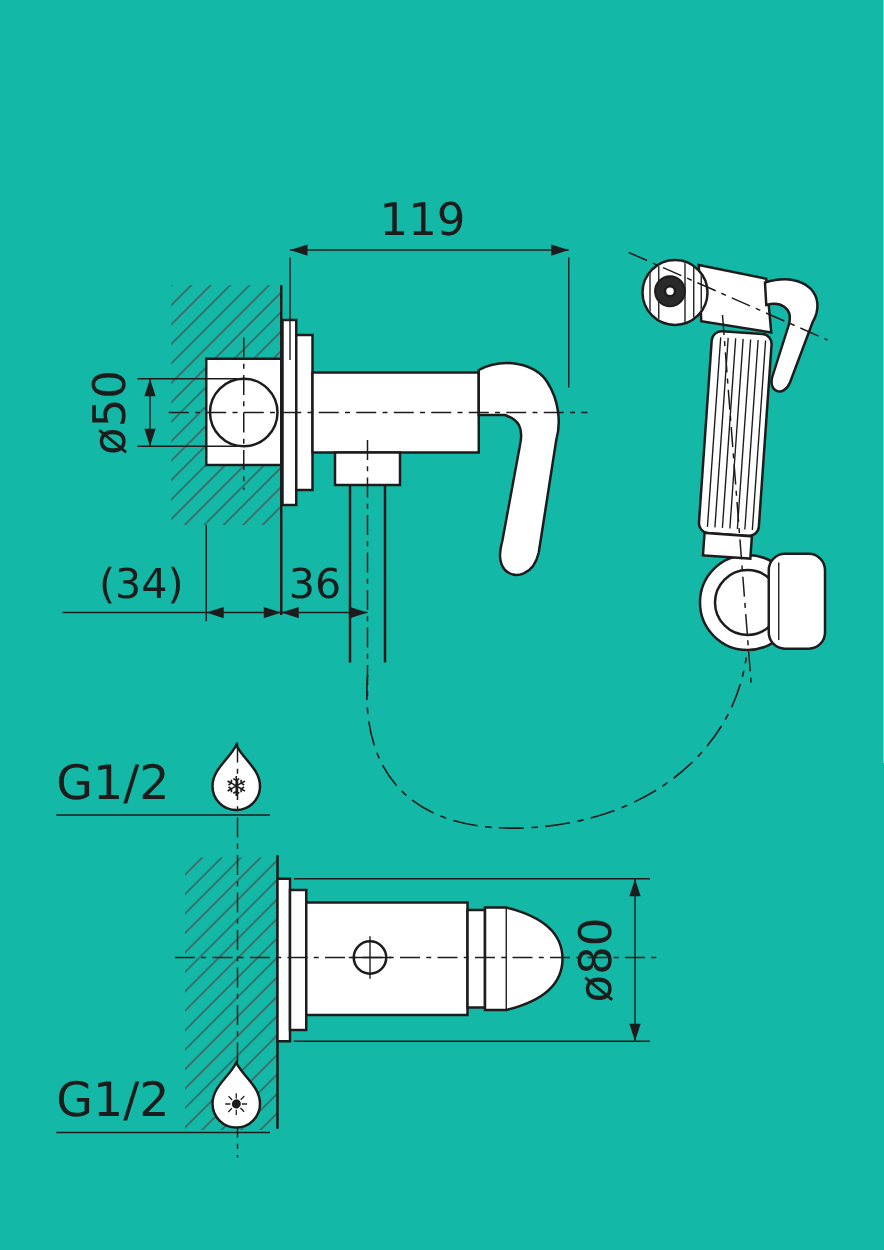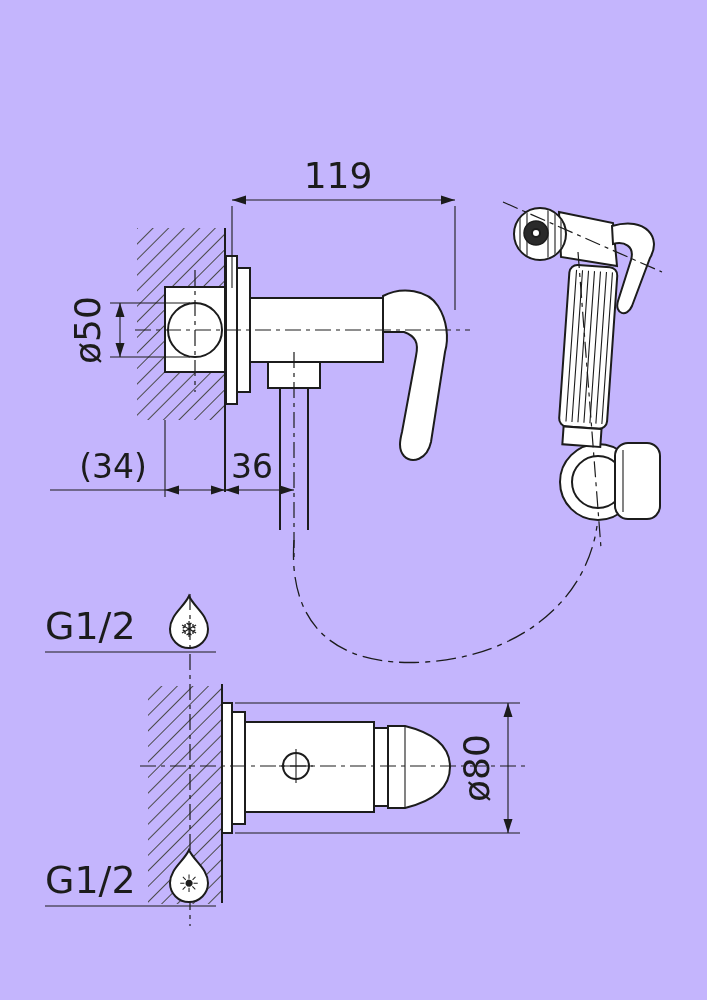--- a/index.html
+++ b/index.html
@@ -1,16 +1,16 @@
 <!DOCTYPE html>
 <html><head>
 <meta charset="utf-8">
 <style>
   html,body{margin:0;padding:0;background:#ffffff;}
-  .sheet{position:relative;width:707px;height:1000px;background:#c4b5fd;overflow:hidden;}
+  .sheet{position:relative;width:707px;height:1000px;background:#14b8a6;overflow:hidden;}
   svg{display:block;}
   .ol  {fill:#ffffff;stroke:#1c1c1c;stroke-width:2;}
   .olno{fill:none;stroke:#1c1c1c;stroke-width:2;}
   .thin{fill:none;stroke:#1c1c1c;stroke-width:1.1;}
   .cl  {fill:none;stroke:#1c1c1c;stroke-width:1.2;stroke-dasharray:16 5 4 5;}
   .hose{fill:none;stroke:#1c1c1c;stroke-width:1.3;stroke-dasharray:20 6 5 6;}
   .arr {fill:#1c1c1c;stroke:none;}
   .txt {font-family:"DejaVu Sans","Liberation Sans",sans-serif;fill:#1c1c1c;}
   .t36{font-size:36px;} .t33{font-size:33px;} .t38{font-size:38px;}
   .t22{font-size:22px;} .t24{font-size:24px;}

